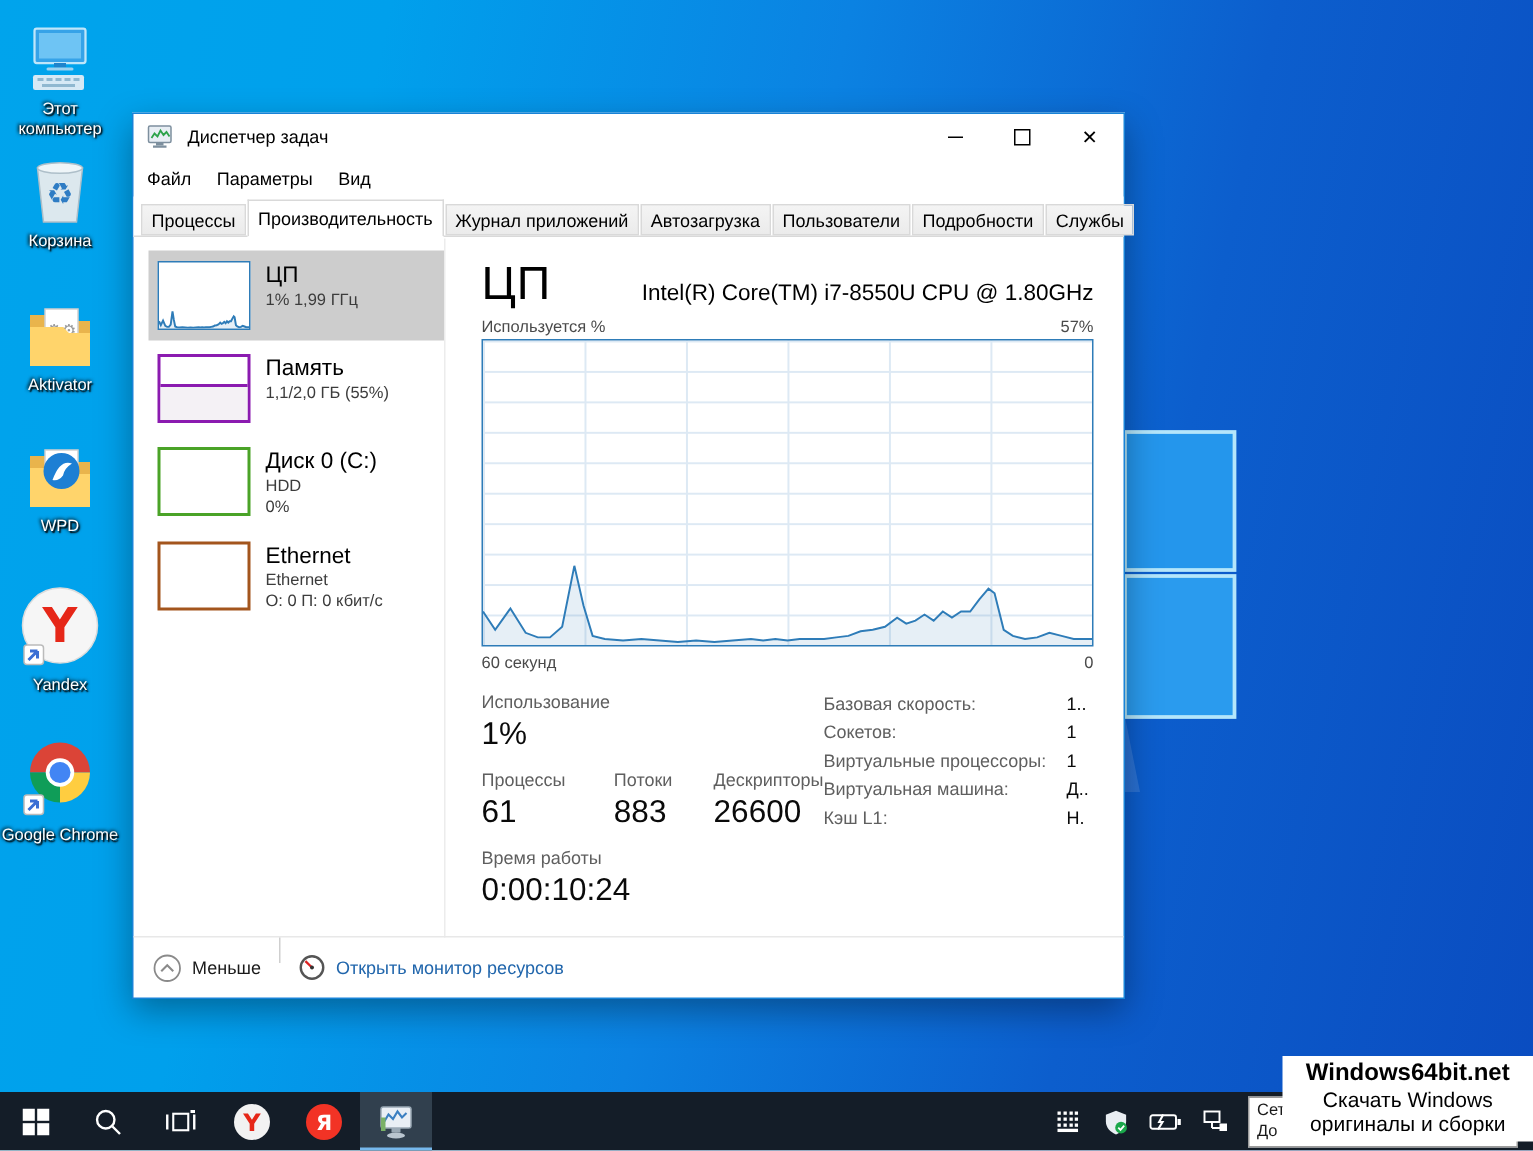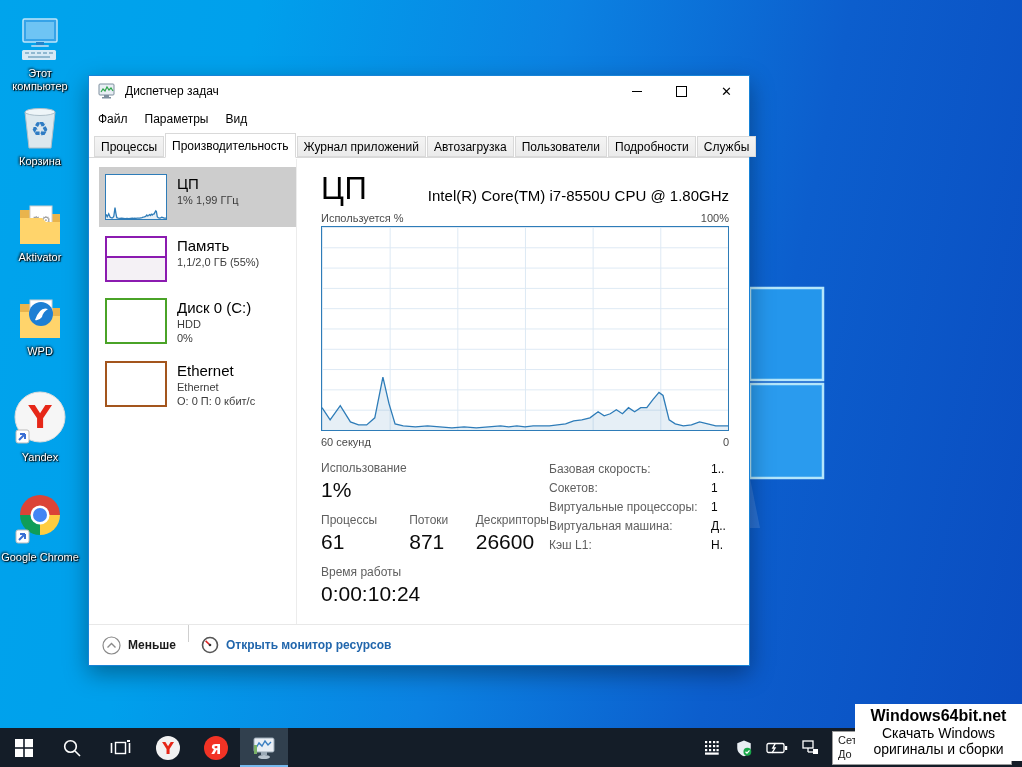--- a/index.html
+++ b/index.html
@@ -70,21 +70,21 @@
   .scell.d1{width:82px;}
   .scell.d2{width:58px;}
   .slabel{font-size:12px;color:#5f5f5f;margin-bottom:3px;white-space:nowrap;}
   .svalue{font-size:21px;color:#0a0a0a;}
   .stats-right{flex:1;padding-top:1px;}
   .rrow{display:flex;font-size:12px;margin-bottom:5px;}
   .rlabel{width:162px;color:#5f5f5f;flex:none;white-space:nowrap;}
   .rvalue{color:#0a0a0a;white-space:nowrap;}
   
   .tm-footer{position:absolute;left:0;right:0;bottom:0;height:40px;border-top:1px solid #e8e8e8;
-     display:flex;padding-left:13px;font-weight:bold;}
+     display:flex;padding-left:13px;}
   .less-wrap{display:flex;align-items:center;gap:7px;}
   .less-label{font-size:12px;color:#1a1a1a;}
   .foot-div{width:1px;height:17px;background:#cfcfcf;margin:0 12px;}
   .monitor-link{display:flex;align-items:center;gap:7px;}
   .link-text{font-size:12px;color:#2166ac;}
   
   .taskbar{position:absolute;left:0;right:0;bottom:0;height:39px;background:#141d28;display:flex;align-items:stretch;}
   .tb-btn{width:48px;display:flex;align-items:center;justify-content:center;position:relative;}
   .tb-btn.active{background:#31404e;}
   .tb-btn.active::after{content:"";position:absolute;left:0;right:0;bottom:0;height:2px;background:#76b9ed;}
@@ -269,21 +269,21 @@
       </div>
     </div>
 
     <div class="main">
       <div class="cpu-head">
         <div class="cpu-big">ЦП</div>
         <div class="cpu-model">Intel(R) Core(TM) i7-8550U CPU @ 1.80GHz</div>
       </div>
       <div class="axis-row">
         <span>Используется %</span>
-        <span>100%</span>
+        <span>57%</span>
       </div>
       <div class="graph">
         <svg class="cpu-chart" viewBox="0 0 100 100" preserveAspectRatio="none">
             <path d="M0,89 L2,95 L4.5,88 L7,96 L9,97.5 L11,97.5 L13,94 L15,74 L16.5,87 L18,97 L20,98 L23,98.5 L26,98 L29,98.5 L32,99 L35,98.5 L38,99 L41,98.5 L44,98 L46,98.5 L48,98 L50,98.5 L52,98 L54,98 L56,98 L58,97.5 L60,97 L62,95.5 L64,95 L66,94 L68,91 L69.5,93 L71,92 L72.5,90 L74,92 L75.5,89 L77,91 L78.5,89 L80,89 L81.5,85 L83,81.5 L84,83 L85.5,95 L87,97 L89,98 L91,97.5 L93,96 L95,97 L97,98 L100,98 L100,100 L0,100 Z" fill="rgba(46,124,184,0.12)"></path>
             <path d="M0,89 L2,95 L4.5,88 L7,96 L9,97.5 L11,97.5 L13,94 L15,74 L16.5,87 L18,97 L20,98 L23,98.5 L26,98 L29,98.5 L32,99 L35,98.5 L38,99 L41,98.5 L44,98 L46,98.5 L48,98 L50,98.5 L52,98 L54,98 L56,98 L58,97.5 L60,97 L62,95.5 L64,95 L66,94 L68,91 L69.5,93 L71,92 L72.5,90 L74,92 L75.5,89 L77,91 L78.5,89 L80,89 L81.5,85 L83,81.5 L84,83 L85.5,95 L87,97 L89,98 L91,97.5 L93,96 L95,97 L97,98 L100,98" fill="none" stroke="#2e7cb8" stroke-width="1.3" vector-effect="non-scaling-stroke"></path>
           </svg>
       </div>
       <div class="axis-row">
         <span>60 секунд</span>
         <span>0</span>
@@ -297,21 +297,21 @@
               <div class="svalue">1%</div>
             </div>
           </div>
           <div class="srow">
             <div class="scell d1">
               <div class="slabel">Процессы</div>
               <div class="svalue">61</div>
             </div>
             <div class="scell d2">
               <div class="slabel">Потоки</div>
-              <div class="svalue">871</div>
+              <div class="svalue">883</div>
             </div>
             <div class="scell d3">
               <div class="slabel">Дескрипторы</div>
               <div class="svalue">26600</div>
             </div>
           </div>
           <div class="srow" style="margin-bottom:0">
             <div class="scell">
               <div class="slabel">Время работы</div>
               <div class="svalue">0:00:10:24</div>

